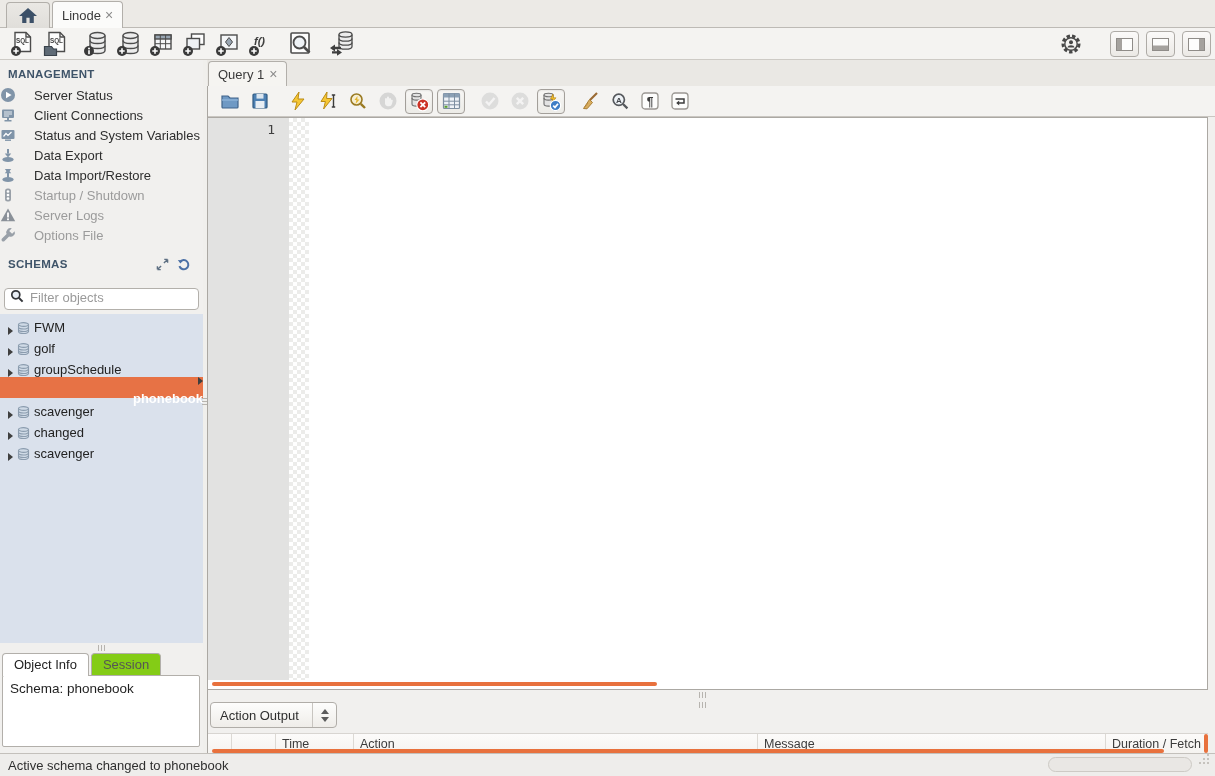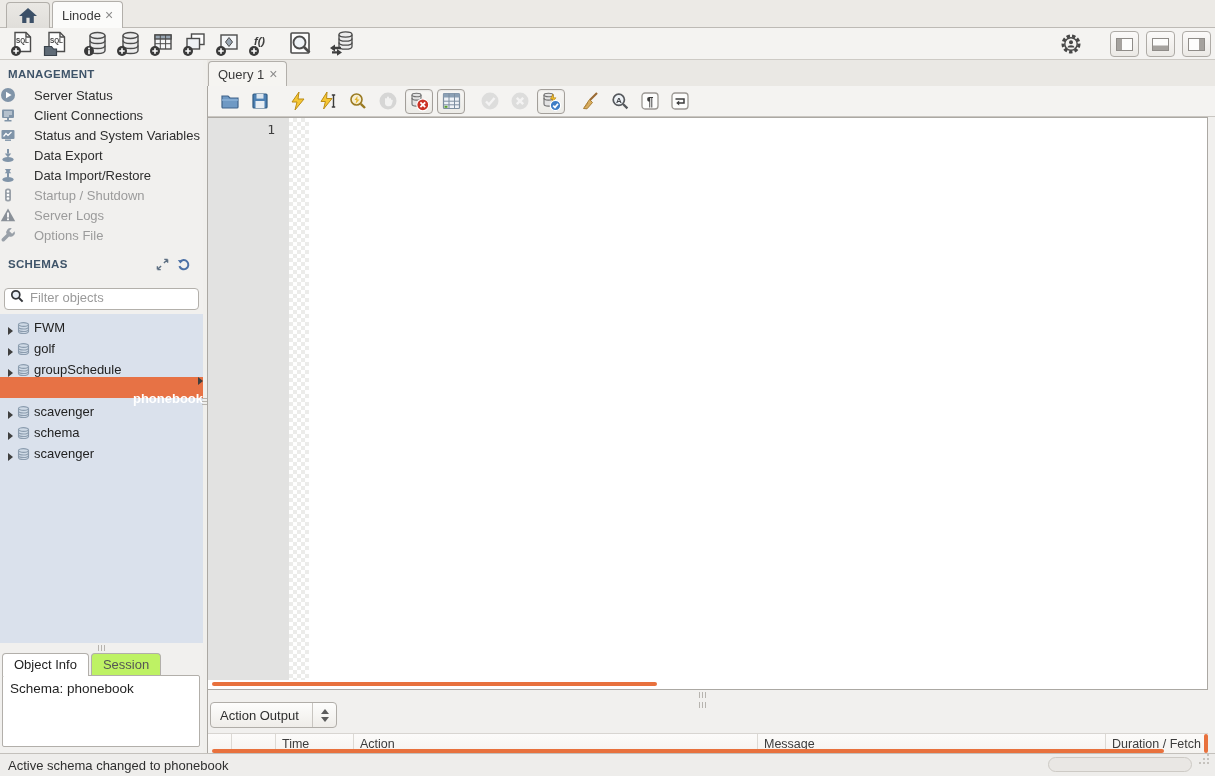--- a/index.html
+++ b/index.html
@@ -46,21 +46,21 @@
     font-family:"Liberation Sans",sans-serif; font-size:13px; color:#333; }
   .filter-box input::placeholder { color:#9a9a9a; }
   .schema-list { flex:1; background:#dae1ec; margin-top:2px; overflow:hidden; position:relative; }
   .srow { height:21px; display:flex; align-items:flex-end; gap:3px; padding-left:8px; color:#222; }
   .srow .expander { width:0; height:0; border-left:5px solid #3f3f3f;
     border-top:4px solid transparent; border-bottom:4px solid transparent; flex:none; }
   .srow.selected { background:#e77245; color:#fff; font-weight:bold;flex-direction:column; }
   .list-grip { height:9px; display:flex; align-items:center; justify-content:center; }
   .info-tabs { display:flex; align-items:flex-end; height:24px; padding-left:2px; }
   .info-tab { border:1px solid #b2afaa; border-bottom:none; border-radius:4px 4px 0 0;
-    padding:3px 11px 4px; background:#bef264; color:#555; margin-right:2px; font-size:13px; }
+    padding:3px 11px 4px; background:#84cc16; color:#555; margin-right:2px; font-size:13px; }
   .info-tab.active { background:#fff; color:#222; height:23px; position:relative; z-index:2; }
   .info-box { margin:0 3px 6px 2px; height:72px; background:#fff; border:1px solid #b2afaa;
     border-radius:2px; padding:5px 7px; font-size:13.5px; color:#1f1f1f; position:relative; z-index:1; margin-top:-1px; }
   
   .query-tabbar { position:absolute; left:207px; top:60px; right:0; height:26px; background:#eae8e4; }
   .query-tab { position:absolute; left:1px; top:1px; height:25px; background:#f5f4f1;
     border:1px solid #b2afaa; border-bottom:none; border-radius:4px 4px 0 0;
     display:flex; align-items:center; gap:5px; padding:0 9px; color:#3a3a3a; }
   .sql-toolbar { position:absolute; left:208px; top:86px; right:0; height:31px; background:#f4f3f1;
     border-bottom:1px solid #c9c6c1; display:flex; align-items:center; padding-left:7px; }
@@ -406,21 +406,21 @@
     </div>
     <div class="srow">
       <span class="expander"></span>
       <svg width="15" height="14" viewBox="0 0 15 14">
           <g stroke="#8b9cae" stroke-width="1.1" fill="#cfdae6">
             <path d="M2.5 3.5 v7 c0 1.1 2.2 2 5 2 s5 -0.9 5 -2 v-7"></path>
             <ellipse cx="7.5" cy="3.5" rx="5" ry="1.9"></ellipse>
             <path d="M2.5 6 c0 1.1 2.2 2 5 2 s5 -0.9 5 -2 M2.5 8.5 c0 1.1 2.2 2 5 2 s5 -0.9 5 -2" fill="none"></path>
           </g>
         </svg>
-      <span>schema</span>
+      <span>changed</span>
     </div>
     <div class="srow">
       <span class="expander"></span>
       <svg width="15" height="14" viewBox="0 0 15 14">
           <g stroke="#8b9cae" stroke-width="1.1" fill="#cfdae6">
             <path d="M2.5 3.5 v7 c0 1.1 2.2 2 5 2 s5 -0.9 5 -2 v-7"></path>
             <ellipse cx="7.5" cy="3.5" rx="5" ry="1.9"></ellipse>
             <path d="M2.5 6 c0 1.1 2.2 2 5 2 s5 -0.9 5 -2 M2.5 8.5 c0 1.1 2.2 2 5 2 s5 -0.9 5 -2" fill="none"></path>
           </g>
         </svg>

